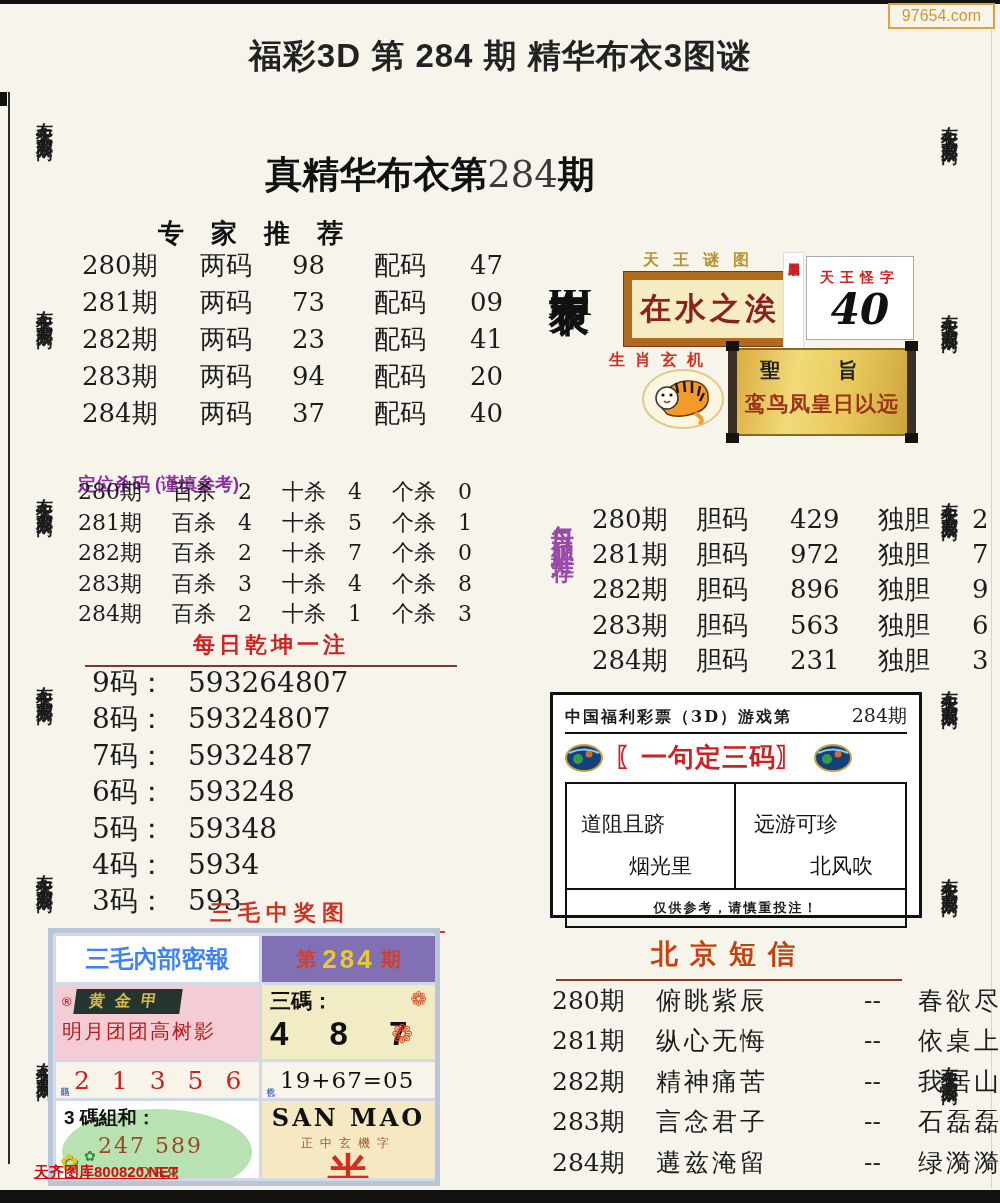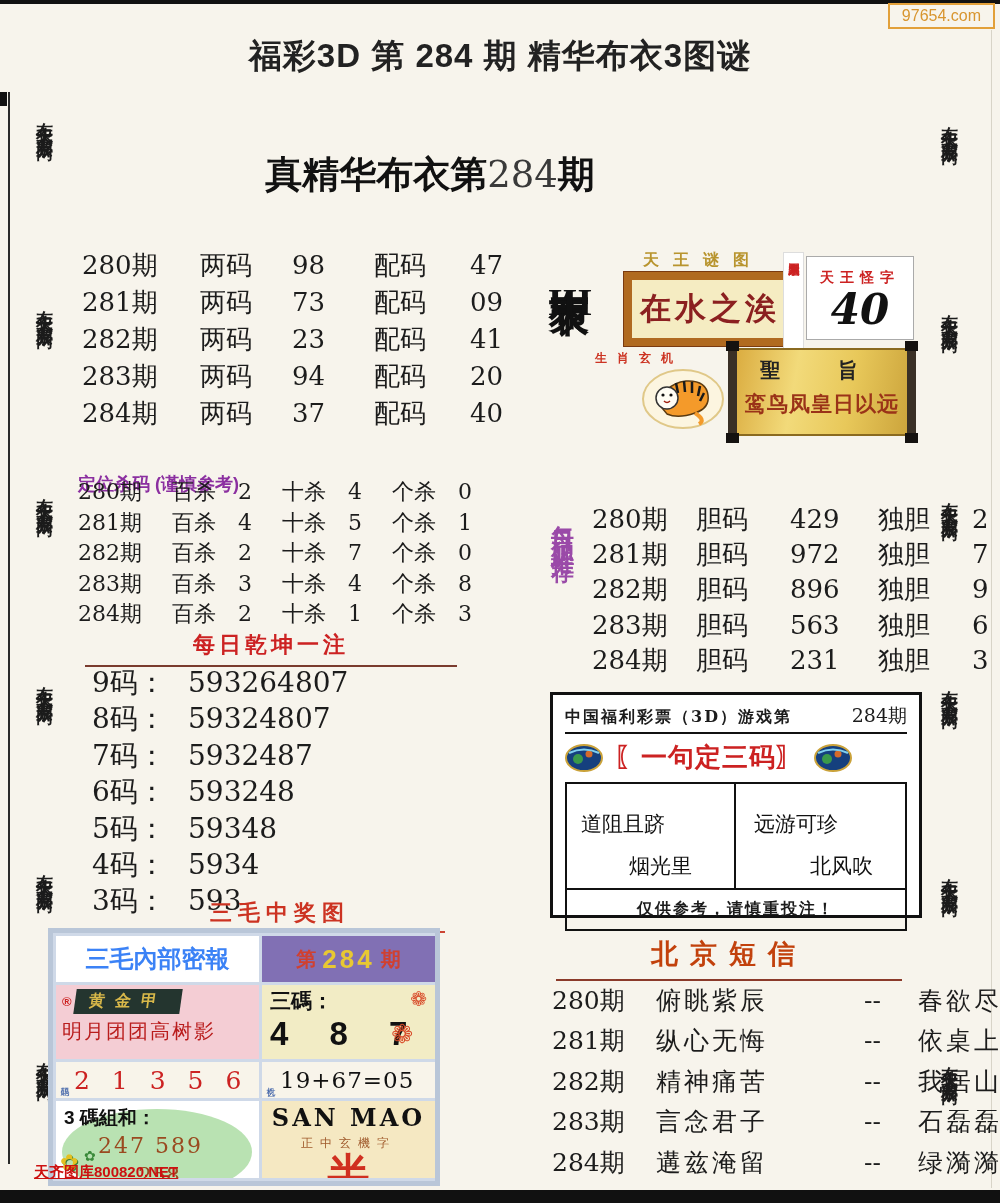--- a/index.html
+++ b/index.html
@@ -123,22 +123,22 @@
   .tw-banner span{color:#8b2020;font-size:31px;font-weight:bold;letter-spacing:4px;
     font-family:"DejaVu Serif",serif;}
   .tw-series{position:absolute;left:783px;top:252px;height:102px;writing-mode:vertical-rl;
     text-orientation:upright;font-size:11px;font-weight:bold;color:#cc2222;background:#fff;
     padding:2px 2px;border:1px solid #ddd;}
   .tw-guaizi{position:absolute;left:806px;top:256px;width:106px;height:82px;background:#fff;
     border:1px solid #aaa;text-align:center;}
   .tw-guaizi .t{color:#cc2222;font-weight:bold;font-size:14px;letter-spacing:6px;margin-top:12px;}
   .tw-guaizi .n{color:#111;font-size:42px;font-weight:bold;font-style:italic;line-height:46px;
     font-family:"DejaVu Serif",serif;}
-  .shengxiao{position:absolute;left:595px;top:350px;color:#cc3322;font-weight:bold;
-    font-size:12px;letter-spacing:10px;white-space:nowrap;}
+  .shengxiao{position:absolute;left:609px;top:350px;color:#cc3322;font-weight:bold;
+    font-size:16px;letter-spacing:10px;white-space:nowrap;}
   .tiger{position:absolute;left:640px;top:368px;}
   .scroll{position:absolute;left:732px;top:348px;width:180px;height:84px;
     background:linear-gradient(100deg,#d9a93c 0%,#f2da7a 35%,#e8c85a 65%,#caa23a 100%);
     border-top:2px solid #8a6a20;border-bottom:2px solid #8a6a20;text-align:center;}
   .scroll .roller{position:absolute;top:-6px;width:9px;height:96px;background:#3a3026;}
   .scroll .roller.l{left:-4px;} .scroll .roller.r{right:-4px;}
   .scroll .knob{position:absolute;width:13px;height:10px;background:#151210;}
   .scroll .t{font-weight:bold;font-size:20px;letter-spacing:26px;color:#222;margin-top:7px;}
   .scroll .x{color:#9a3318;font-size:21px;font-weight:bold;letter-spacing:1px;margin-top:6px;
     font-family:"DejaVu Serif",serif;}
@@ -161,21 +161,21 @@
   .yiju-head .p{font-size:19px;font-family:"DejaVu Serif",serif;}
   .yiju-titlerow{display:flex;align-items:center;justify-content:flex-start;gap:11px;margin-top:6px;}
   .yiju-title{color:#cc2222;font-weight:bold;font-size:26px;letter-spacing:1px;}
   .yiju-inner{border:2.5px solid #111;margin-top:7px;}
   .yiju-cols{display:grid;grid-template-columns:1fr 1fr;min-height:104px;}
   .yiju-col1{border-right:2.5px solid #111;position:relative;}
   .yiju-line1{margin:26px 0 0 14px;font-size:21px;color:#111;}
   .yiju-line2a{margin:14px 0 0 62px;font-size:21px;color:#111;}
   .yiju-line2b{margin:14px 0 0 74px;font-size:21px;color:#111;}
   .yiju-footer{border-top:2.5px solid #111;text-align:center;padding:9px 0;
-    font-weight:bold;font-size:16px;letter-spacing:2px;}
+    font-weight:bold;font-size:13px;letter-spacing:2px;}
 
   .bj-title{position:absolute;left:556px;top:936px;width:346px;text-align:center;
     color:#c2410c;font-weight:bold;font-size:27px;letter-spacing:12px;
     border-bottom:2px solid #8b3a2a;padding-bottom:7px;white-space:nowrap;}
   .bj-rows{position:absolute;left:552px;top:984px;font-size:25px;}
   .bj-rows .row{display:flex;align-items:baseline;height:40.4px;}
   .bj-rows .c-period{width:104px;}
   .bj-rows .c-left{width:208px;letter-spacing:3px;}
   .bj-rows .c-sep{width:54px;}
   .bj-rows .c-right{letter-spacing:3px;}
@@ -201,20 +201,21 @@
   <div class="strip" style="left:938px;top:300px;">布衣天下彩票网</div>
   <div class="strip" style="left:938px;top:488px;">布衣天下彩票网</div>
   <div class="strip" style="left:938px;top:676px;">布衣天下彩票网</div>
   <div class="strip" style="left:938px;top:864px;">布衣天下彩票网</div>
   <div class="strip" style="left:938px;top:1052px;">布衣天下彩票网</div>
 
   <div class="subtitle serif">
     <span>真精华布衣第</span><span class="num">284</span><span>期</span>
   </div>
 
+  <div class="expert-title serif">专 家 推 荐</div>
   <div class="expert-rows serif">
     <div class="row nowrap">
       <span class="c-period">280期</span>
         <span class="c-l1">两码</span>
         <span class="c-v1">98</span>
         <span class="c-l2">配码</span>
         <span class="c-v2">47</span>
     </div>
     <div class="row nowrap">
       <span class="c-period">281期</span>

